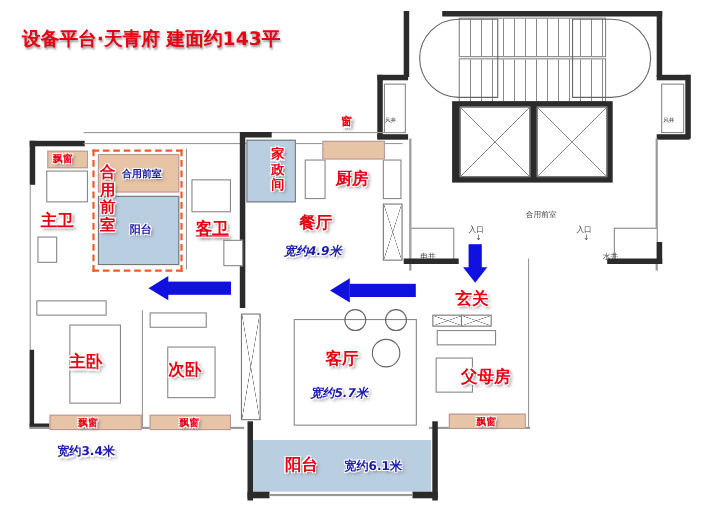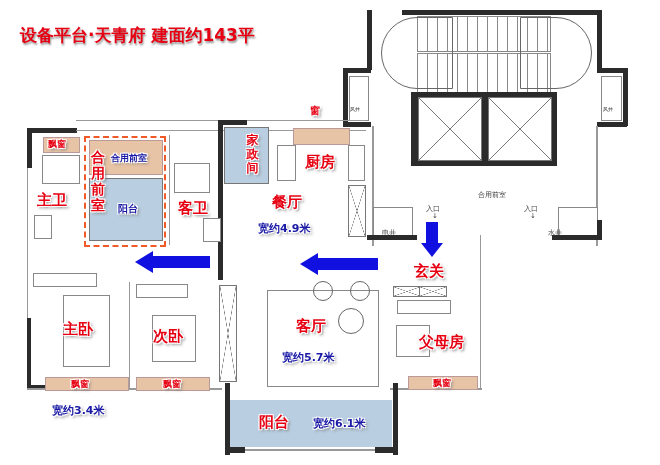--- a/index.html
+++ b/index.html
@@ -94,33 +94,33 @@
 <div class="peach" style="left:89px;top:140px;width:72px;height:33px;"></div>
 <div class="bluebg" style="left:89px;top:178px;width:72px;height:61px;"></div>
 <div class="dash" style="left:84px;top:136px;width:78px;height:107px;"></div>
 <div class="red abs" style="left:91px;top:149px;font-size:14px;line-height:16px;width:16px;white-space:normal;word-break:break-all;">合用前室</div>
 <div class="blue abs" style="left:111px;top:152px;font-size:9px;">合用前室</div>
 <div class="blue abs" style="left:118px;top:202px;font-size:10px;">阳台</div>
 
 <div class="line" style="left:169px;top:135px;width:1px;height:110px;"></div>
 <div class="thin" style="left:174px;top:163px;width:34px;height:28px;"></div>
 <div class="thin" style="left:203px;top:218px;width:16px;height:22px;"></div>
-<div class="red abs" style="left:178px;top:199px;font-size:15px;">客卫</div>
+<div class="red abs" style="left:178px;top:199px;font-size:15px;text-decoration:underline;">客卫</div>
 
 <div class="bluebg" style="left:224px;top:127px;width:43px;height:55px;"></div>
 <div class="red abs" style="left:246px;top:133px;font-size:12px;line-height:14px;width:13px;white-space:normal;word-break:break-all;text-align:center;">家政间</div>
 <div class="red abs" style="left:310px;top:104px;font-size:10px;">窗</div>
 <div class="peach" style="left:293px;top:128px;width:55px;height:15px;"></div>
 <div class="thin" style="left:277px;top:145px;width:17px;height:34px;"></div>
 <div class="thin" style="left:348px;top:145px;width:15px;height:34px;"></div>
 <div class="red abs" style="left:305px;top:153px;font-size:15px;">厨房</div>
 <div class="xbox" style="left:348px;top:185px;width:16px;height:50px;background-color:#fff;"></div>
 
 <div class="red abs" style="left:272px;top:193px;font-size:15px;">餐厅</div>
-<div class="blue abs" style="left:258px;top:221px;font-size:11px;">宽约4.9米</div>
+<div class="blue abs" style="left:258px;top:221px;font-size:11px;font-style:italic;">宽约4.9米</div>
 
 <div class="arrow-bar" style="left:152px;top:256px;width:58px;height:12px;"></div>
 <div class="arrow-left" style="left:135px;top:251px;"></div>
 <div class="arrow-bar" style="left:318px;top:258px;width:60px;height:12px;"></div>
 <div class="arrow-left" style="left:300px;top:253px;"></div>
 <div class="arrow-bar" style="left:426px;top:222px;width:12px;height:22px;"></div>
 <div class="abs" style="left:421px;top:243px;width:0;height:0;border-left:11px solid transparent;border-right:11px solid transparent;border-top:14px solid #1010e0;"></div>
 <div class="red abs" style="left:414px;top:262px;font-size:15px;">玄关</div>
 
 <div class="thin" style="left:33px;top:273px;width:62px;height:12px;"></div>
@@ -136,21 +136,21 @@
 <div class="red abs" style="left:153px;top:327px;font-size:15px;">次卧</div>
 <div class="peach" style="left:136px;top:377px;width:72px;height:12px;"></div>
 <div class="red abs" style="left:163px;top:378px;font-size:9px;">飘窗</div>
 <div class="xbox" style="left:219px;top:285px;width:16px;height:95px;background-color:#fff;"></div>
 
 <div class="thin" style="left:267px;top:290px;width:110px;height:95px;background:transparent;"></div>
 <div class="circle" style="left:313px;top:281px;width:18px;height:18px;"></div>
 <div class="circle" style="left:350px;top:281px;width:18px;height:18px;"></div>
 <div class="circle" style="left:338px;top:308px;width:24px;height:24px;"></div>
 <div class="red abs" style="left:296px;top:317px;font-size:15px;">客厅</div>
-<div class="blue abs" style="left:282px;top:350px;font-size:11px;">宽约5.7米</div>
+<div class="blue abs" style="left:282px;top:350px;font-size:11px;font-style:italic;">宽约5.7米</div>
 
 <div class="xbox" style="left:393px;top:286px;width:26px;height:9px;background-color:#fff;"></div>
 <div class="xbox" style="left:419px;top:286px;width:26px;height:9px;background-color:#fff;"></div>
 <div class="thin" style="left:397px;top:300px;width:52px;height:12px;"></div>
 <div class="thin" style="left:396px;top:325px;width:32px;height:30px;"></div>
 <div class="red abs" style="left:419px;top:333px;font-size:15px;">父母房</div>
 <div class="peach" style="left:408px;top:376px;width:68px;height:12px;"></div>
 <div class="red abs" style="left:433px;top:377px;font-size:9px;">飘窗</div>
 
 <div class="wall" style="left:225px;top:383px;width:5px;height:72px;"></div>

